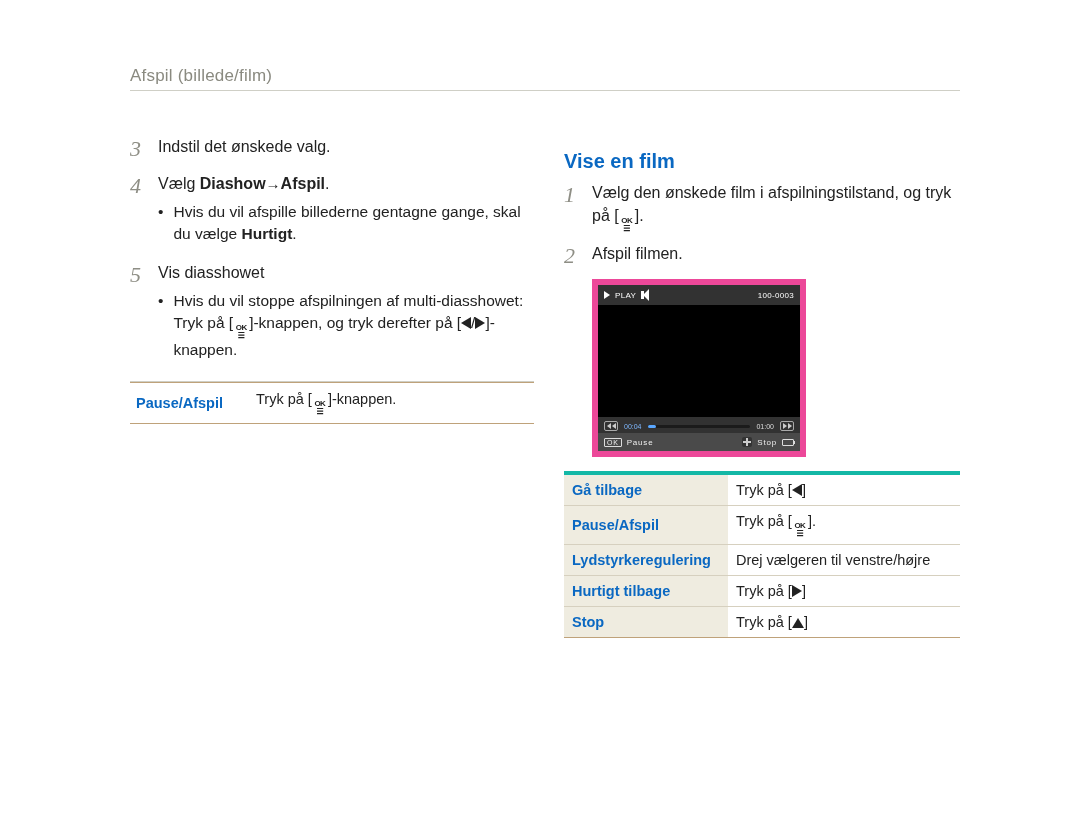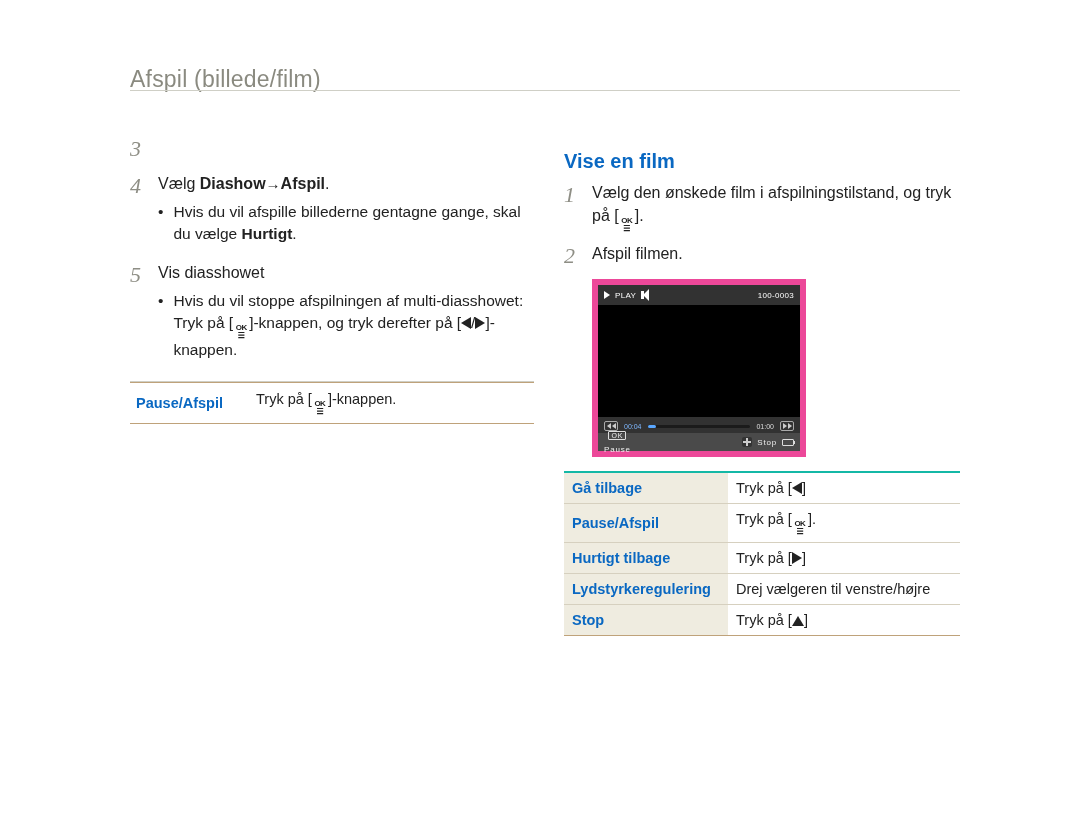--- a/index.html
+++ b/index.html
@@ -31,21 +31,21 @@
     font-family: Georgia, "Times New Roman", serif;
     font-style: italic;
     font-size: 34px;
     color: #8e8e85;
   }
   .header {
     position: absolute;
     left: 130px;
     top: 66px;
     color: #8a8a80;
-    font-size: 23px;
+    font-size: 17px;
     letter-spacing: 0.2px;
   }
   .header-rule {
     position: absolute;
     left: 130px;
     top: 90px;
     width: 830px;
     border-top: 1px solid #cfcfc6;
   }
   .col-left {
@@ -115,21 +115,21 @@
   .ok-table {
     width: 396px;
     border-collapse: collapse;
   }
   .ok-table td {
     padding: 7px 8px;
     font-size: 14.5px;
     vertical-align: middle;
     border-bottom: 1px solid #d6d0bf;
   }
-  .ok-table tr:first-child td { border-top: 2px solid #14b8a6; }
+  .ok-table tr:first-child td { border-top: 4px solid #14b8a6; }
   .ok-table tr:last-child td { border-bottom: 1px solid #bfa27a; }
   .ok-table .label-cell {
     background: #efece0;
     color: #0a68c2;
     font-weight: bold;
     width: 164px;
   }
   .section-title {
     color: #0a68c2;
     font-size: 20px;
@@ -240,21 +240,21 @@
     background: #4a4a4a;
     height: 18px;
     display:flex;
     align-items:center;
     justify-content: space-between;
     padding: 0 6px;
     color: #eee;
     font-size: 8px;
     letter-spacing: 0.8px;
   }
-  .fb-bot .l { display:flex; align-items:center; gap:5px;flex-direction:column; }
+  .fb-bot .l { display:flex; align-items:center; gap:5px; }
   .fb-bot .okbox {
     border:1px solid #ddd; padding: 0 2px; font-size:7px; border-radius:1px;
   }
   .fb-bot .r { display:flex; align-items:center; gap:5px; }
   .fb-bot .nav {
     width:10px;height:10px;background:#333;border-radius:2px;position:relative;
   }
   .fb-bot .nav::before,.fb-bot .nav::after{content:"";position:absolute;background:#ccc;}
   .fb-bot .nav::before{left:4px;top:1px;width:2px;height:8px;}
   .fb-bot .nav::after{left:1px;top:4px;width:8px;height:2px;}
@@ -269,20 +269,21 @@
 <div class="page">
 
 
   <div class="header">Afspil (billede/film)</div>
   <div class="header-rule"></div>
 
   <div class="col-left">
 
     <div class="step">
       <div class="step-num">3</div>
+      <div class="step-body">Indstil det ønskede valg.</div>
     </div>
 
     <div class="step">
       <div class="step-num">4</div>
       <div class="step-body">
         <span>Vælg </span><span class="b">Diashow</span><span class="arrow-sep"> → </span><span class="b">Afspil</span><span>.</span>
         <div class="bullet">
           <span class="dot">•</span>
           <span>
             <span>Hvis du vil afspille billederne gentagne gange, skal du vælge </span><span class="b">Hurtigt</span><span>.</span>
@@ -391,29 +392,29 @@
       <tr>
         <td class="label-cell">Pause/Afspil</td>
         <td>
           <span>Tryk på [</span><span class="icon-ok">
                 <span class="t">OK</span>
                 <span class="b">☰</span>
               </span><span>].</span>
         </td>
       </tr>
       <tr>
+        <td class="label-cell">Lydstyrkeregulering</td>
+        <td>
+          <span>Drej vælgeren til venstre/højre</span>
+        </td>
+      </tr>
+      <tr>
         <td class="label-cell">Hurtigt tilbage</td>
         <td>
           <span>Tryk på [</span><span class="tri tri-right"></span><span>]</span>
-        </td>
-      </tr>
-      <tr>
-        <td class="label-cell">Lydstyrkeregulering</td>
-        <td>
-          <span>Drej vælgeren til venstre/højre</span>
         </td>
       </tr>
       <tr>
         <td class="label-cell">Stop</td>
         <td>
           <span>Tryk på [</span><span class="tri tri-up"></span><span>]</span>
         </td>
       </tr>
     </tbody>
       </table>

